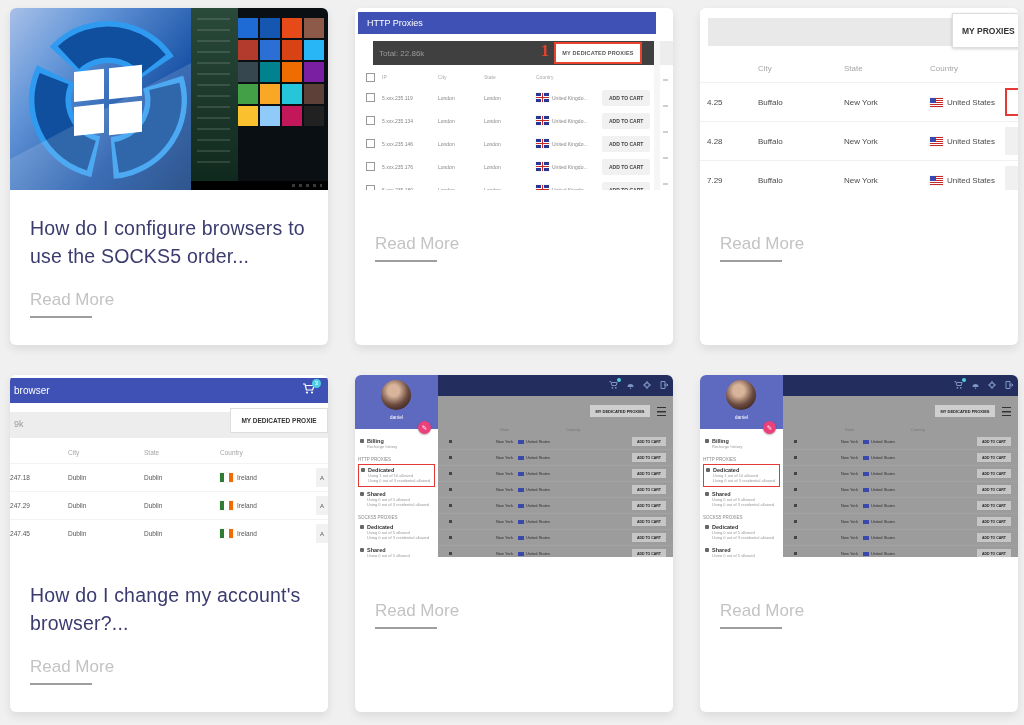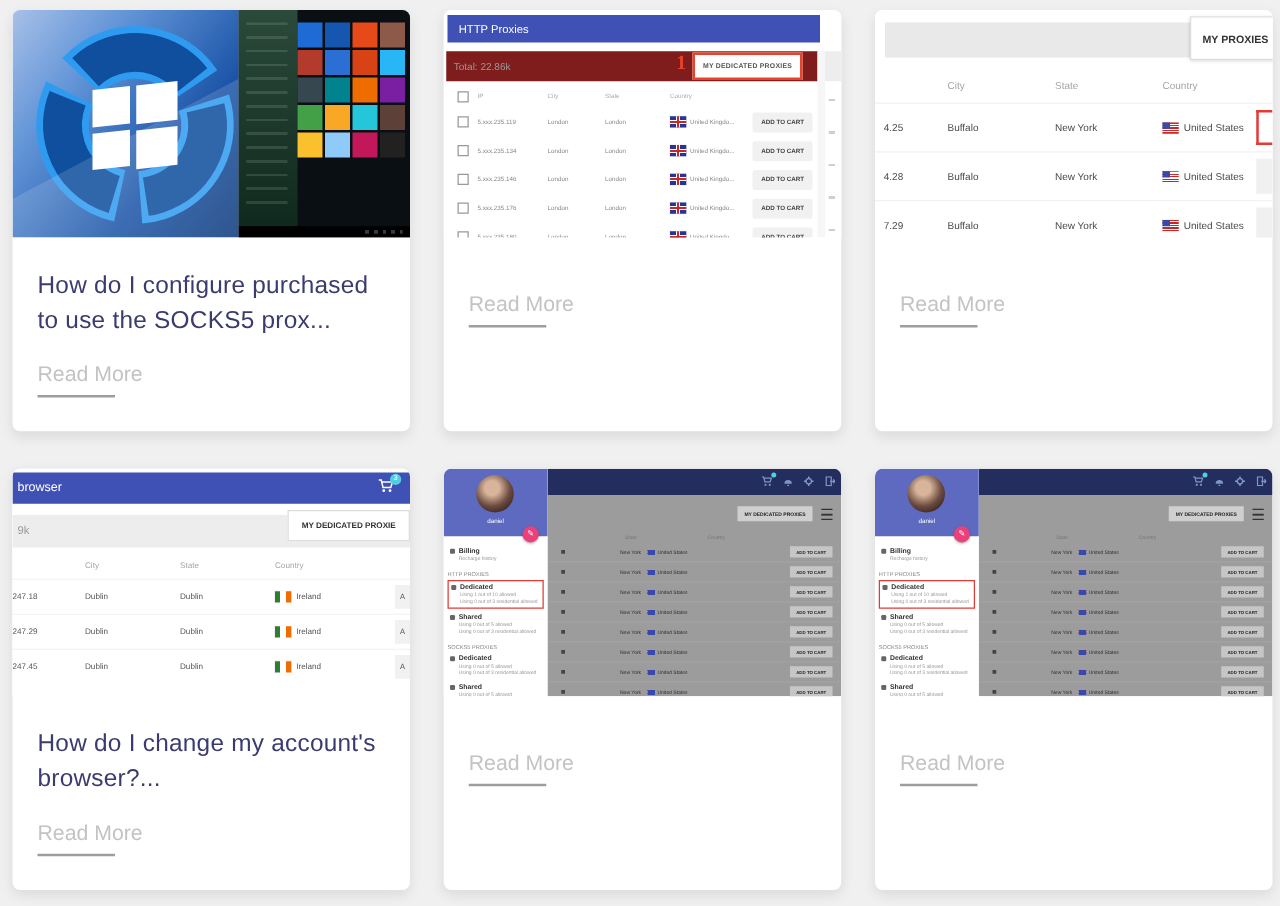--- a/index.html
+++ b/index.html
@@ -20,21 +20,21 @@
   .m1-right{position:absolute;left:57%;top:0;width:43%;height:100%;background:#0a0f14}
   .m1-menu{position:absolute;left:0;top:0;width:34%;height:95%;background:linear-gradient(#2a4a3a,#10291e)}
   .m1-menu::before{content:"";position:absolute;left:6px;top:10px;right:8px;bottom:10px;background:repeating-linear-gradient(rgba(255,255,255,.12) 0 2px,transparent 2px 11px)}
   .m1-tiles{position:absolute;left:34%;right:2px;top:10px;bottom:12px;display:flex;flex-wrap:wrap;gap:2px;align-content:flex-start}
   .m1-tiles span{width:20px;height:20px;flex:none}
   .m1-task{position:absolute;left:0;bottom:0;width:100%;height:9px;background:#000}
   .m1-task::before{content:"";position:absolute;right:6px;top:3px;width:30px;height:3px;background:repeating-linear-gradient(90deg,#3a3a3a 0 3px,transparent 3px 7px)}
 
   
   .p2-bar{position:absolute;left:3px;top:4px;width:298px;height:22px;background:#3f51b5;color:#fff;font-size:9px;line-height:22px;padding-left:9px;box-sizing:border-box}
-  .p2-strip{position:absolute;left:2px;top:33px;width:298px;height:24px;background:#7f1d1d}
+  .p2-strip{position:absolute;left:18px;top:33px;width:298px;height:24px;background:#404040}
   .p2-total{position:absolute;left:6px;top:8px;font-size:8px;color:#9a9a9a}
   .p2-one{position:absolute;left:186px;top:34px;font-size:16px;font-weight:bold;color:#e8432c;font-family:"Liberation Serif",serif}
   .p2-btnbox{position:absolute;left:199px;top:34px;width:88px;height:22px;border:2px solid #e8432c;background:#fff;display:flex;align-items:center;justify-content:center;box-sizing:border-box}
   .p2-btn-label{font-size:5.5px;font-weight:bold;color:#555;letter-spacing:.2px}
   .p2-table{position:absolute;left:3px;top:60px;width:298px}
   .p2-head,.p2-row{display:flex;align-items:center;height:23px}
   .p2-head{height:18px;color:#aaa;font-size:5px}
   .p2-row{font-size:5px;color:#888}
   .p2-cbc{width:24px;flex:none;display:flex;justify-content:center}
   .p2-cb{width:7px;height:7px;border:1px solid #999;background:#fff}
@@ -157,21 +157,21 @@
           <span style="background: rgb(93, 64, 55);"></span>
           <span style="background: rgb(251, 192, 45);"></span>
           <span style="background: rgb(144, 202, 249);"></span>
           <span style="background: rgb(194, 24, 91);"></span>
           <span style="background: rgb(33, 33, 33);"></span>
         </div>
       <div class="m1-task"></div>
     </div>
   </div>
   <div class="cbody">
-    <div class="ctitle">How do I configure purchased to use the SOCKS5 prox...</div>
+    <div class="ctitle">How do I configure browsers to use the SOCKS5 order...</div>
     <div class="rmore">Read More</div>
     <div class="rline"></div>
   </div>
 </div>
 
 <div class="card" id="card2">
   <div class="media">
     <div class="p2-bar">HTTP Proxies</div>
     <div class="p2-strip">
       <span class="p2-total">Total: 22.86k</span>

